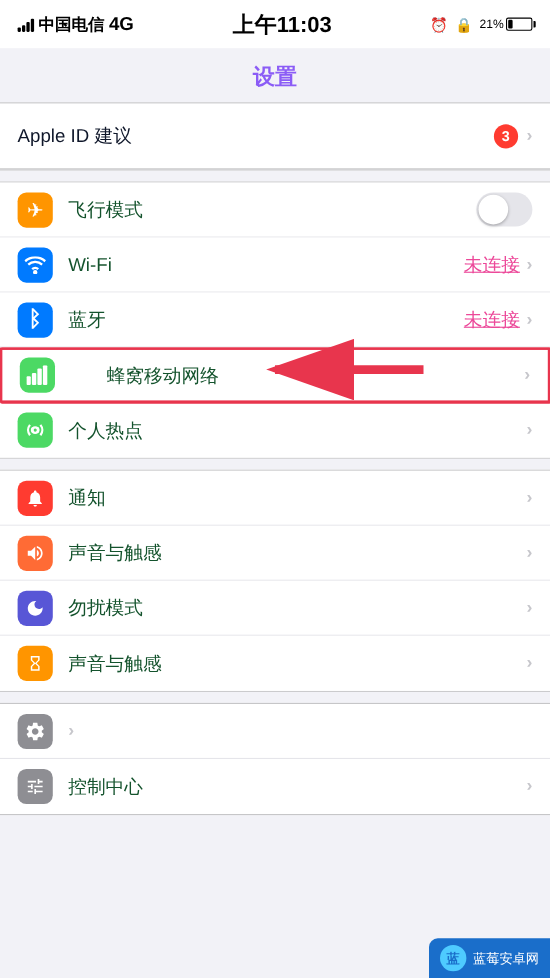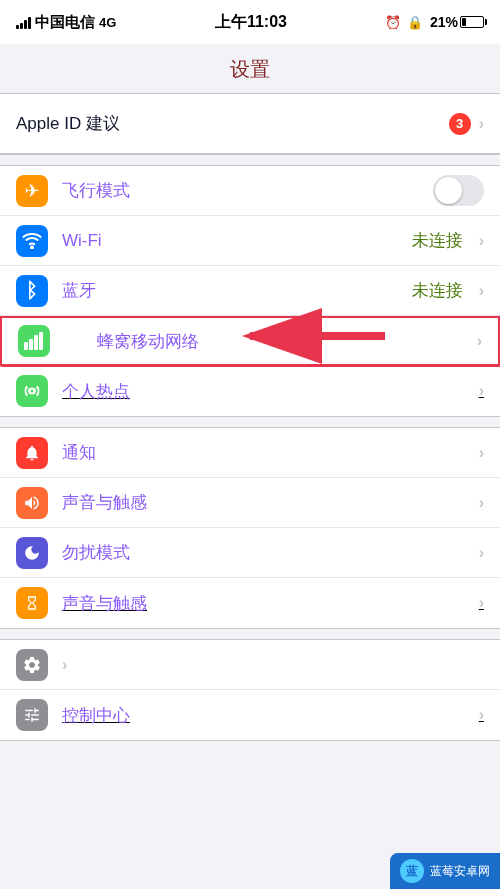--- a/index.html
+++ b/index.html
@@ -25,21 +25,21 @@
       font-weight: 600;
     }
     .status-left { display: flex; align-items: center; gap: 4px; }
     .status-right { display: flex; align-items: center; gap: 6px; font-size: 13px; }
     .signal-bars { display: flex; align-items: flex-end; gap: 1px; height: 14px; }
     .signal-bar { width: 3px; background: black; border-radius: 1px; }
     .bar1 { height: 4px; }
     .bar2 { height: 6px; }
     .bar3 { height: 9px; }
     .bar4 { height: 12px; }
-    .network-type { font-size: 13px; font-weight: 600; }
+    .network-type { font-size: 17px; font-weight: 600; }
     .battery-container { display: flex; align-items: center; gap: 2px; }
     .battery-icon {
       width: 24px;
       height: 12px;
       border: 1.5px solid black;
       border-radius: 2px;
       position: relative;
       display: flex;
       align-items: center;
       padding: 1px;
@@ -63,22 +63,22 @@
     }
 
     
     .header {
       background: #f2f2f7;
       text-align: center;
       padding: 12px 0 10px;
     }
     .header-title {
       font-size: 20px;
-      font-weight: 400;
-      color: #7f1d1d;
+      font-weight: 700;
+      color: #8b5cf6;
     }
 
     
     .apple-id-section {
       background: white;
       margin-bottom: 10px;
       border-top: 0.5px solid #c6c6c8;
       border-bottom: 0.5px solid #c6c6c8;
     }
     .apple-id-row {
@@ -122,43 +122,42 @@
       display: flex;
       align-items: center;
       padding: 0 16px;
       min-height: 50px;
       border-bottom: 0.5px solid #e5e5ea;
       position: relative;
       background: white;
     }
     .settings-row:last-child {
       border-bottom: none;
-      text-decoration: underline;
     }
 
     .icon-wrap {
       width: 32px;
       height: 32px;
       border-radius: 8px;
       display: flex;
       align-items: center;
       justify-content: center;
       margin-right: 14px;
       flex-shrink: 0;
       color: white;
       font-size: 18px;
     }
 
     .icon-orange { background: #ff9500; }
     .icon-blue { background: #007aff; }
     .icon-red { background: #ff3b30; }
     .icon-gray { background: #8e8e93; }
 
-    .row-label { flex: 1; font-size: 17px; color: #8b5cf6; }
-    .row-value { font-size: 17px; color: #4d7c0f; margin-right: 16px; }
+    .row-label { flex: 1; font-size: 17px; color: #14532d; }
+    .row-value { font-size: 17px; color: #ec4899; margin-right: 6px; text-decoration: underline; }
 
     
     .toggle {
       width: 51px;
       height: 31px;
       background: #e5e5ea;
       border-radius: 15.5px;
       position: relative;
       flex-shrink: 0;
     }
@@ -230,28 +229,28 @@
   <div class="status-left">
     <div class="signal-bars">
       <div class="signal-bar bar1"></div>
       <div class="signal-bar bar2"></div>
       <div class="signal-bar bar3"></div>
       <div class="signal-bar bar4"></div>
     </div>
     <span>中国电信</span>
     <span class="network-type">4G</span>
   </div>
-  <div style="font-size:16px;font-weight:600;text-align:center;">上午11:03</div>
+  <div style="font-size:20px;font-weight:600;text-align:center;">上午11:03</div>
   <div class="status-right">
 
     <span style="font-size:13px;">⏰</span>
 
     <span style="font-size:13px;">🔒</span>
     <div class="battery-container">
-      <span style="font-size:14px;font-weight:700;text-align:center;">21%</span>
+      <span style="font-size:11px;font-weight:400;text-align:center;">21%</span>
       <div class="battery-icon">
         <div class="battery-fill"></div>
       </div>
     </div>
   </div>
 </div>
 
 <div class="header">
   <span class="header-title">设置</span>
 </div>

